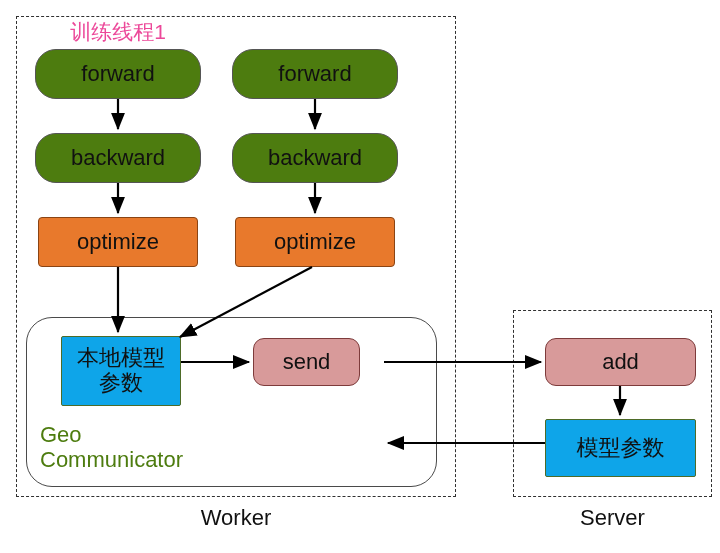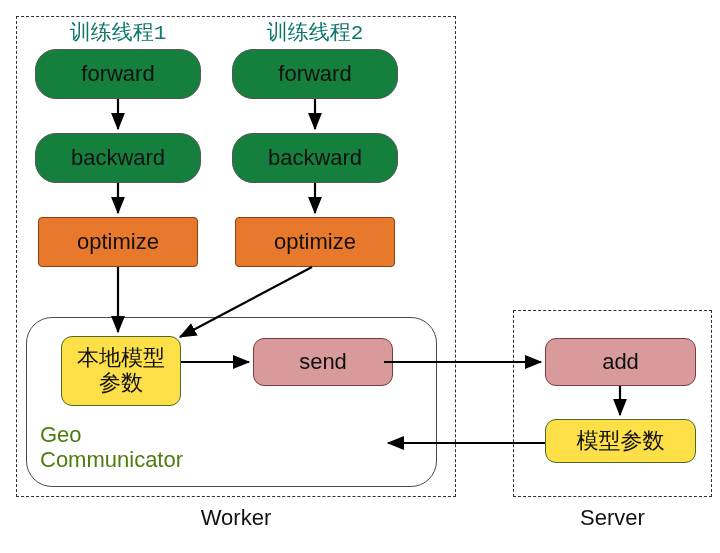--- a/index.html
+++ b/index.html
@@ -27,53 +27,53 @@
     position: absolute;
     box-sizing: border-box;
     display: flex;
     align-items: center;
     justify-content: center;
     text-align: center;
     line-height: 1.12;
     color: #111111;
   }
   .node-plain {
-    background: #15803d;
+    background: #4d7c0f;
     border: 1.6px solid #555555;
     border-radius: 21px;
     font-size: 22px;
   }
   .node-orange {
     background: #e8792c;
     border: 1.6px solid #8a4414;
     border-radius: 4px;
     font-size: 22px;
   }
   .node-pink {
     background: #d89a9a;
     border: 1.6px solid #7d3b3b;
     border-radius: 11px;
     font-size: 22px;
   }
   .node-green {
-    background: #fde047;
+    background: #0ea5e9;
     border: 1.6px solid #4d6b28;
-    border-radius: 11px;
+    border-radius: 2px;
     font-size: 22px;
   }
   .node-green.cjk, .node-orange.cjk, .node-pink.cjk, .node-plain.cjk {
     font-family: "DejaVu Sans", "Liberation Sans", sans-serif;
   }
   .col-title {
     position: absolute;
     font-size: 21px;
-    color: #0f766e;
+    color: #ec4899;
     text-align: center;
     white-space: nowrap;
-    font-family: Liberation Mono, monospace;
+    font-family: Liberation Sans, sans-serif;
   }
   .zone-label {
     position: absolute;
     font-size: 22px;
     color: #111111;
     text-align: center;
     white-space: nowrap;
   }
   .dashed-zone {
     position: absolute;
@@ -102,40 +102,39 @@
 
 <div id="canvas">
 
   <div class="dashed-zone" style="left:16px; top:16px; width:440px; height:481px;"></div>
   <div class="dashed-zone" style="left:513px; top:310px; width:199px; height:187px;"></div>
 
   <div class="zone-label" style="left:16px; top:505px; width:440px;">Worker</div>
   <div class="zone-label" style="left:513px; top:505px; width:199px;">Server</div>
 
   <div class="col-title" style="left:35px; top:18px; width:166px;">训练线程1</div>
-  <div class="col-title" style="left:232px; top:18px; width:166px;">训练线程2</div>
 
   <div class="solid-zone" style="left:26px; top:317px; width:411px; height:170px;"></div>
   <div class="inner-label" style="left:40px; top:422px; width:190px;">Geo
 Communicator</div>
 
   <div class="node node-plain" style="left:35px; top:49px; width:166px; height:50px;">forward</div>
   <div class="node node-plain" style="left:35px; top:133px; width:166px; height:50px;">backward</div>
   <div class="node node-orange" style="left:38px; top:217px; width:160px; height:50px;">optimize</div>
 
   <div class="node node-plain" style="left:232px; top:49px; width:166px; height:50px;">forward</div>
   <div class="node node-plain" style="left:232px; top:133px; width:166px; height:50px;">backward</div>
   <div class="node node-orange" style="left:235px; top:217px; width:160px; height:50px;">optimize</div>
 
   <div class="node node-green cjk" style="left:61px; top:336px; width:120px; height:70px; white-space:pre-line;">本地模型
 参数</div>
-  <div class="node node-pink" style="left:253px; top:338px; width:140px; height:48px;">send</div>
+  <div class="node node-pink" style="left:253px; top:338px; width:107px; height:48px;">send</div>
 
   <div class="node node-pink" style="left:545px; top:338px; width:151px; height:48px;">add</div>
-  <div class="node node-green cjk" style="left:545px; top:419px; width:151px; height:44px;">模型参数</div>
+  <div class="node node-green cjk" style="left:545px; top:419px; width:151px; height:58px;">模型参数</div>
 
   <svg class="layer" viewBox="0 0 720 553">
     <defs>
       <marker id="ah" markerWidth="9" markerHeight="9" refX="7.4" refY="3.2" orient="auto" markerUnits="strokeWidth">
         <path d="M0,0 L8,3.2 L0,6.4 z" fill="#000000"></path>
       </marker>
     </defs>
 
     <line x1="118" y1="99" x2="118" y2="129" stroke="#000" stroke-width="2.2" marker-end="url(#ah)"></line>
     <line x1="118" y1="183" x2="118" y2="213" stroke="#000" stroke-width="2.2" marker-end="url(#ah)"></line>

